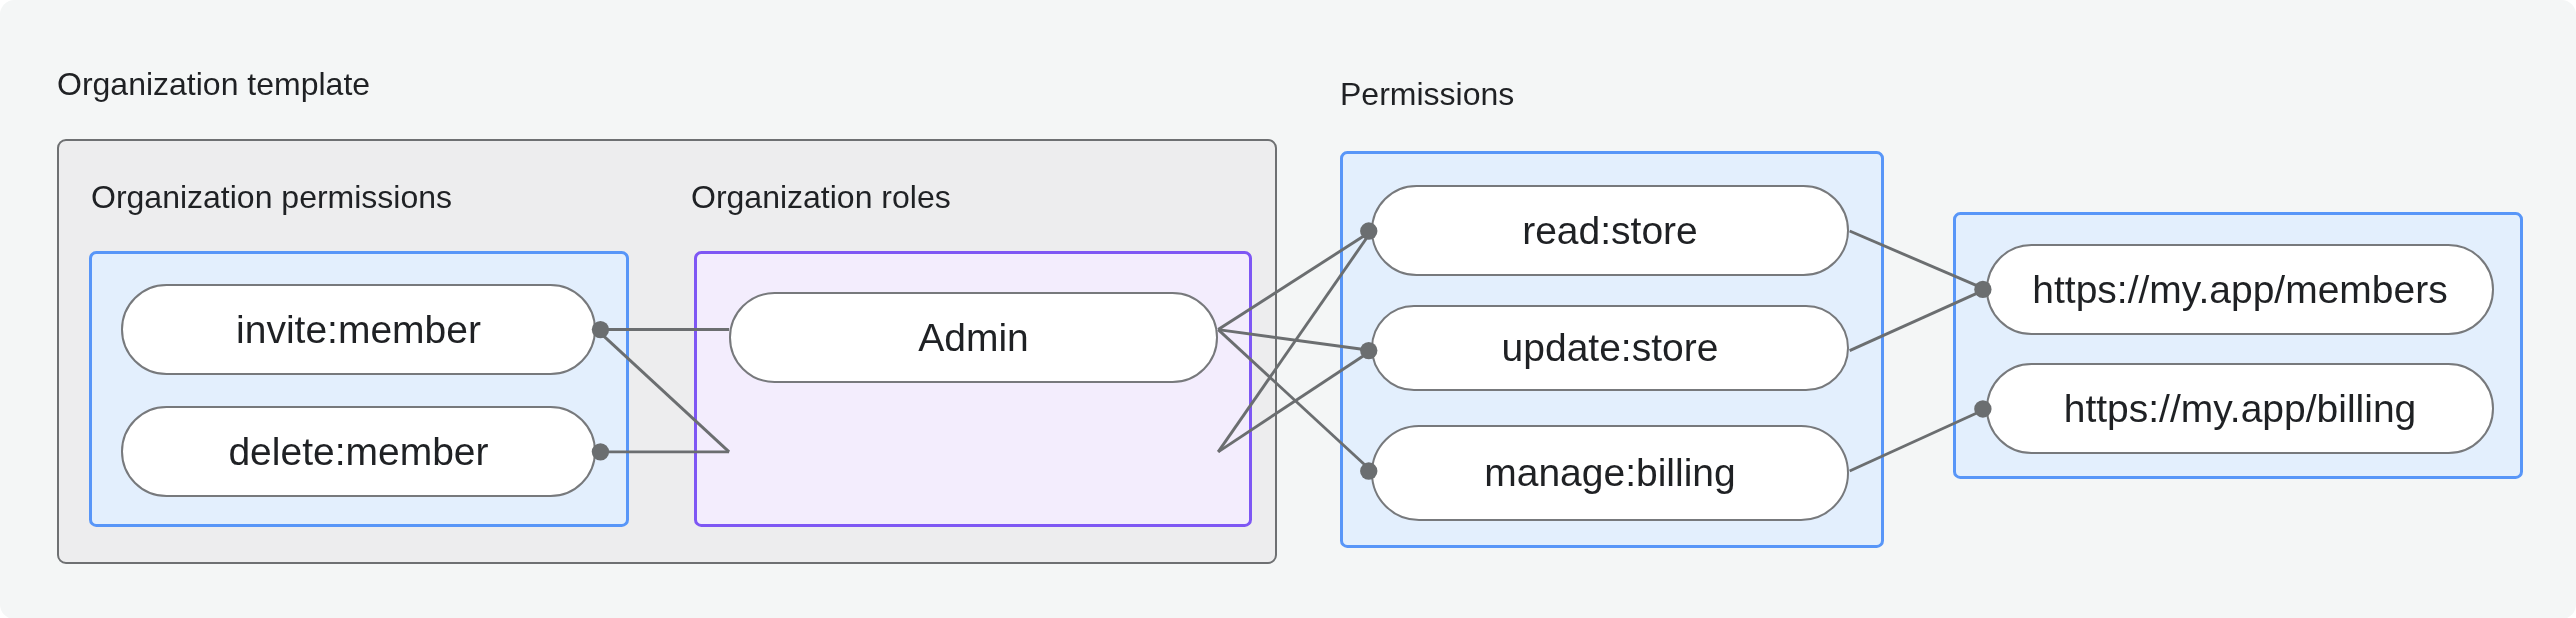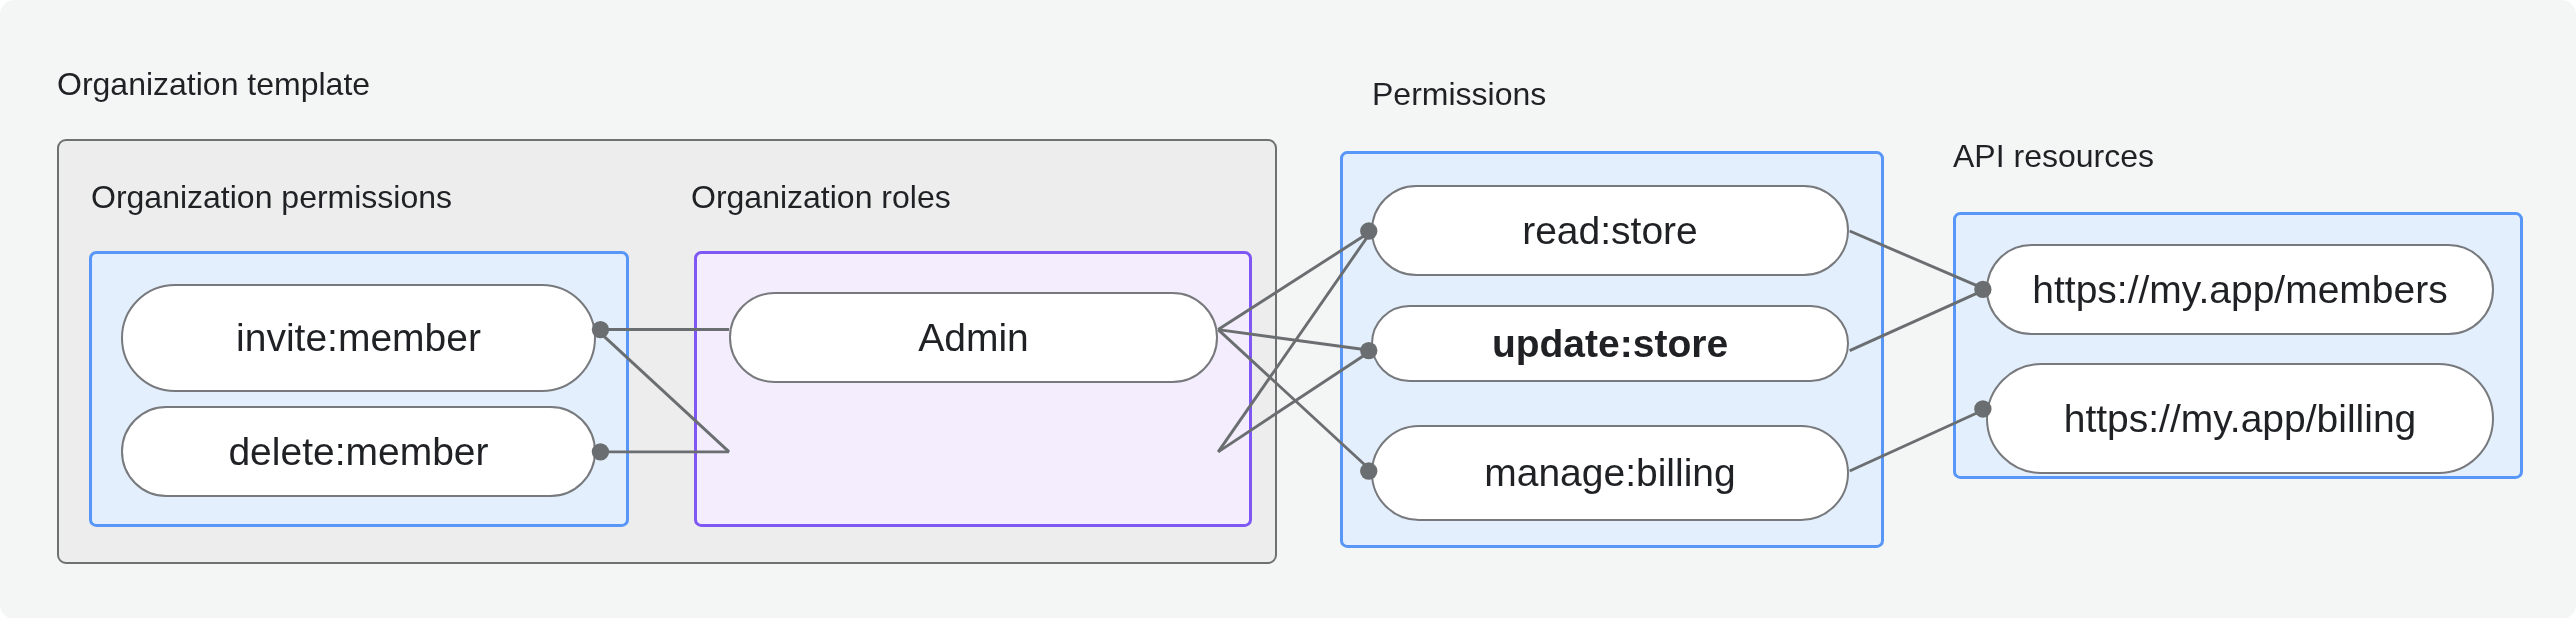--- a/index.html
+++ b/index.html
@@ -84,59 +84,58 @@
 
   <div class="box gray" style="left:57px;   top:139px; width:1220px; height:425px;"></div>
   <div class="box blue" style="left:89px;   top:251px; width:540px;  height:276px;"></div>
   <div class="box purple" style="left:694px;  top:251px; width:558px;  height:276px;"></div>
   <div class="box blue" style="left:1340px; top:151px; width:544px;  height:397px;"></div>
   <div class="box blue" style="left:1953px; top:212px; width:570px;  height:267px;"></div>
 
   <div class="section-label" style="left:57px;   top:68px;">Organization template</div>
   <div class="section-label" style="left:91px;  top:181px;text-align:right;">Organization permissions</div>
   <div class="section-label" style="left:691px;  top:181px;">Organization roles</div>
-  <div class="section-label" style="left:1340px; top:78px;margin-left:32px;">Permissions</div>
-  <div class="section-label" style="left:1953px; top:140px;">API resources</div>
+  <div class="section-label" style="left:1340px; top:78px;">Permissions</div>
 
   <svg id="edges-layer" class="layer" width="2576" height="619" viewBox="0 0 2823 678">
     <line class="edge" x1="654" y1="361" x2="799" y2="361"></line>
     <line class="edge" x1="654" y1="361" x2="799" y2="495"></line>
     <line class="edge" x1="654" y1="495" x2="799" y2="495"></line>
     <line class="edge" x1="1335" y1="361" x2="1503" y2="253"></line>
     <line class="edge" x1="1335" y1="361" x2="1503" y2="384"></line>
     <line class="edge" x1="1335" y1="361" x2="1503" y2="516"></line>
     <line class="edge" x1="1335" y1="495" x2="1503" y2="253"></line>
     <line class="edge" x1="1335" y1="495" x2="1503" y2="384"></line>
     <line class="edge" x1="2027" y1="253" x2="2176" y2="317"></line>
     <line class="edge" x1="2027" y1="384" x2="2176" y2="317"></line>
     <line class="edge" x1="2027" y1="516" x2="2176" y2="448"></line>
   </svg>
 
-  <div class="pill" style="left:121px;  top:284px; width:475px; height:108px;">
+  <div class="pill" style="left:121px;  top:284px; width:475px; height:91px;">
     <span>invite:member</span>
   </div>
   <div class="pill" style="left:121px;  top:406px; width:475px; height:91px;">
     <span>delete:member</span>
   </div>
   <div class="pill" style="left:729px;  top:284px; width:489px; height:91px;margin-top:8px;">
     <span>Admin</span>
   </div>
   <div class="pill" style="left:1371px; top:185px; width:478px; height:91px;">
     <span>read:store</span>
   </div>
-  <div class="pill" style="left:1371px; top:305px; width:478px; height:77px;font-weight:bold;">
+  <div class="pill" style="left:1371px; top:305px; width:478px; height:86px;">
     <span>update:store</span>
   </div>
   <div class="pill" style="left:1371px; top:425px; width:478px; height:96px;">
     <span>manage:billing</span>
   </div>
   <div class="pill" style="left:1986px; top:244px; width:508px; height:91px;">
     <span>https://my.app/members</span>
   </div>
-  <div class="pill" style="left:1986px; top:363px; width:508px; height:111px;">
+  <div class="pill" style="left:1986px; top:363px; width:508px; height:91px;">
     <span>https://my.app/billing</span>
   </div>
 
   <svg id="dots-layer" class="layer" width="2576" height="619" viewBox="0 0 2823 678">
     <circle class="dot" cx="658" cy="361" r="9.5"></circle>
     <circle class="dot" cx="658" cy="495" r="9.5"></circle>
     <circle class="dot" cx="1500" cy="253" r="9.5"></circle>
     <circle class="dot" cx="1500" cy="384" r="9.5"></circle>
     <circle class="dot" cx="1500" cy="516" r="9.5"></circle>
     <circle class="dot" cx="2173" cy="317" r="9.5"></circle>

